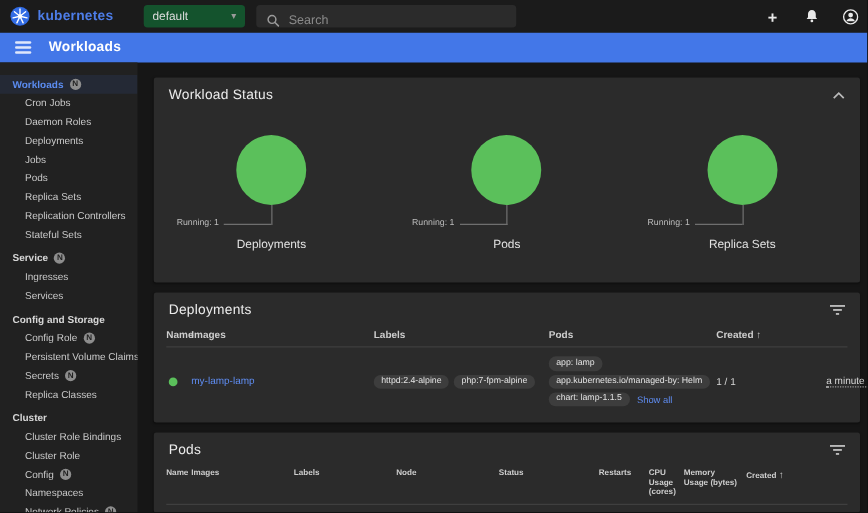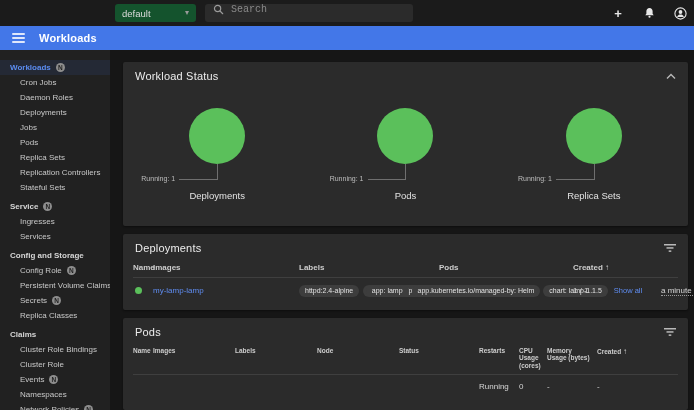--- a/index.html
+++ b/index.html
@@ -9,21 +9,21 @@
 
   
   .topbar { position:relative; height:26px; background:#1b1b1b; }
   .brand { position:absolute; left:8px; top:0; height:26px; display:flex; align-items:center; gap:6px; }
   .brand-text { color:#4d7de8; font-size:11px; font-weight:bold; letter-spacing:0.2px; }
   .ns-select { position:absolute; left:115px; top:4px; width:81px; height:18px; background:#14532d; border-radius:3px;
     display:flex; align-items:center; justify-content:space-between; padding:0 7px; cursor:pointer; }
   .ns-select .ns-val { font-size:9.5px; color:#dcdcdc; }
   .ns-select .caret { font-size:8px; color:#9a9a9a; line-height:1; }
   .searchbox { position:absolute; left:205px; top:4px; width:208px; height:18px; background:#2b2b2b; border-radius:3px;
-    display:flex; align-items:flex-start; gap:7px; padding:0 8px;font-family:Liberation Mono, monospace; }
+    display:flex; align-items:flex-end; gap:7px; padding:0 8px; }
   .searchbox input { flex:1; background:transparent; border:none; outline:none; color:#ddd; font-size:10px; font-family:inherit; }
   .searchbox input::placeholder { color:#8a8a8a; }
   .topbar-actions { position:absolute; right:6px; top:0; height:26px; display:flex; align-items:center; gap:15px; }
   .tb-icon { display:flex; align-items:center; justify-content:center; width:16px; height:16px; cursor:pointer; }
   .plus-glyph { color:#e8e8e8; font-size:13px; line-height:1; font-weight:bold; }
 
   
   .appbar { height:24px; background:#4377e8; display:flex; align-items:center; padding-left:12px; }
   .hamburger { display:flex; flex-direction:column; gap:2.5px; width:13px; cursor:pointer; }
   .hamburger span { display:block; height:1.6px; background:#dfe7fb; border-radius:1px; }
@@ -59,38 +59,54 @@
   
   .tbl { padding:0 10px 6px 10px; }
   .grid { display:grid; }
   .dep-grid { grid-template-columns:20px 146px 140px 134px 55px 1fr; }
   .pod-grid { grid-template-columns:20px 82px 82px 82px 80px 40px 28px 50px 50px 1fr; }
   .th { font-size:8px; font-weight:bold; color:#cdcdcd; padding:5px 4px 5px 0; line-height:1.15; }
   .pod-grid .th { font-size:6.5px; }
   .th .sort-arrow { color:#cdcdcd; font-size:8px; }
   .tbody { border-top:1px solid #3f3f3f; }
   .td { font-size:8px; color:#d6d6d6; padding:7px 4px 7px 0; display:flex; align-items:center; }
-  .td.col-stack { flex-direction:row; align-items:flex-start; justify-content:center; gap:3px; }
+  .td.col-stack { flex-direction:column; align-items:flex-start; justify-content:center; gap:3px; }
   .dot { width:7px; height:7px; border-radius:50%; margin-left:2px; }
   .link { color:#5f8df2; cursor:pointer; text-decoration:none; word-break:break-word; line-height:1.25; }
   .chip { display:inline-block; background:#3d3d3d; color:#e3e3e3; border-radius:7px; padding:1.5px 6px;
     font-size:7px; white-space:nowrap; line-height:1.2; }
   .chips-row { display:flex; gap:4px; flex-wrap:wrap; }
   .label-line { display:flex; align-items:center; gap:6px; }
   .show-all { color:#5f8df2; font-size:7.5px; cursor:pointer; white-space:nowrap; }
   .created { border-bottom:1px dotted #9a9a9a; white-space:nowrap; cursor:default;margin-left:33px; }
   .clip { overflow:hidden; }
   .pods-card { flex:1; overflow:hidden; }
 </style>
 </head>
 <body>
 
 <div class="screen">
 
   <header class="topbar">
+    <div class="brand">
+      <svg width="16" height="16" viewBox="0 0 16 16">
+        <circle cx="8" cy="8" r="7.6" fill="#326ce5"></circle>
+        <g stroke="#ffffff" stroke-width="1.1" stroke-linecap="round">
+          <line x1="8" y1="8" x2="8" y2="2.2"></line>
+          <line x1="8" y1="8" x2="12.5" y2="4.4"></line>
+          <line x1="8" y1="8" x2="13.6" y2="9.3"></line>
+          <line x1="8" y1="8" x2="10.5" y2="13.3"></line>
+          <line x1="8" y1="8" x2="5.5" y2="13.3"></line>
+          <line x1="8" y1="8" x2="2.4" y2="9.3"></line>
+          <line x1="8" y1="8" x2="3.5" y2="4.4"></line>
+        </g>
+        <circle cx="8" cy="8" r="1.7" fill="#ffffff"></circle>
+      </svg>
+      <span class="brand-text">kubernetes</span>
+    </div>
 
     <div class="ns-select">
       <span class="ns-val">default</span>
       <span class="caret">▾</span>
     </div>
 
     <div class="searchbox">
       <svg width="11" height="11" viewBox="0 0 12 12">
         <circle cx="5" cy="5" r="3.4" fill="none" stroke="#9a9a9a" stroke-width="1.3"></circle>
         <line x1="7.6" y1="7.6" x2="10.6" y2="10.6" stroke="#9a9a9a" stroke-width="1.3" stroke-linecap="round"></line>
@@ -179,30 +195,30 @@
           <span class="side-label">Persistent Volume Claims</span>
         </div>
         <div class="side-item child">
           <span class="side-label">Secrets</span>
           <span class="n-badge">N</span>
         </div>
         <div class="side-item child">
           <span class="side-label">Replica Classes</span>
         </div>
         <div class="side-item root sect">
-          <span class="side-label">Claims</span>
+          <span class="side-label">Cluster</span>
         </div>
         <div class="side-item child">
           <span class="side-label">Cluster Role Bindings</span>
         </div>
         <div class="side-item child">
           <span class="side-label">Cluster Role</span>
         </div>
         <div class="side-item child">
-          <span class="side-label">Events</span>
+          <span class="side-label">Config</span>
           <span class="n-badge">N</span>
         </div>
         <div class="side-item child">
           <span class="side-label">Namespaces</span>
         </div>
         <div class="side-item child">
           <span class="side-label">Network Policies</span>
           <span class="n-badge">N</span>
         </div>
       </nav>

